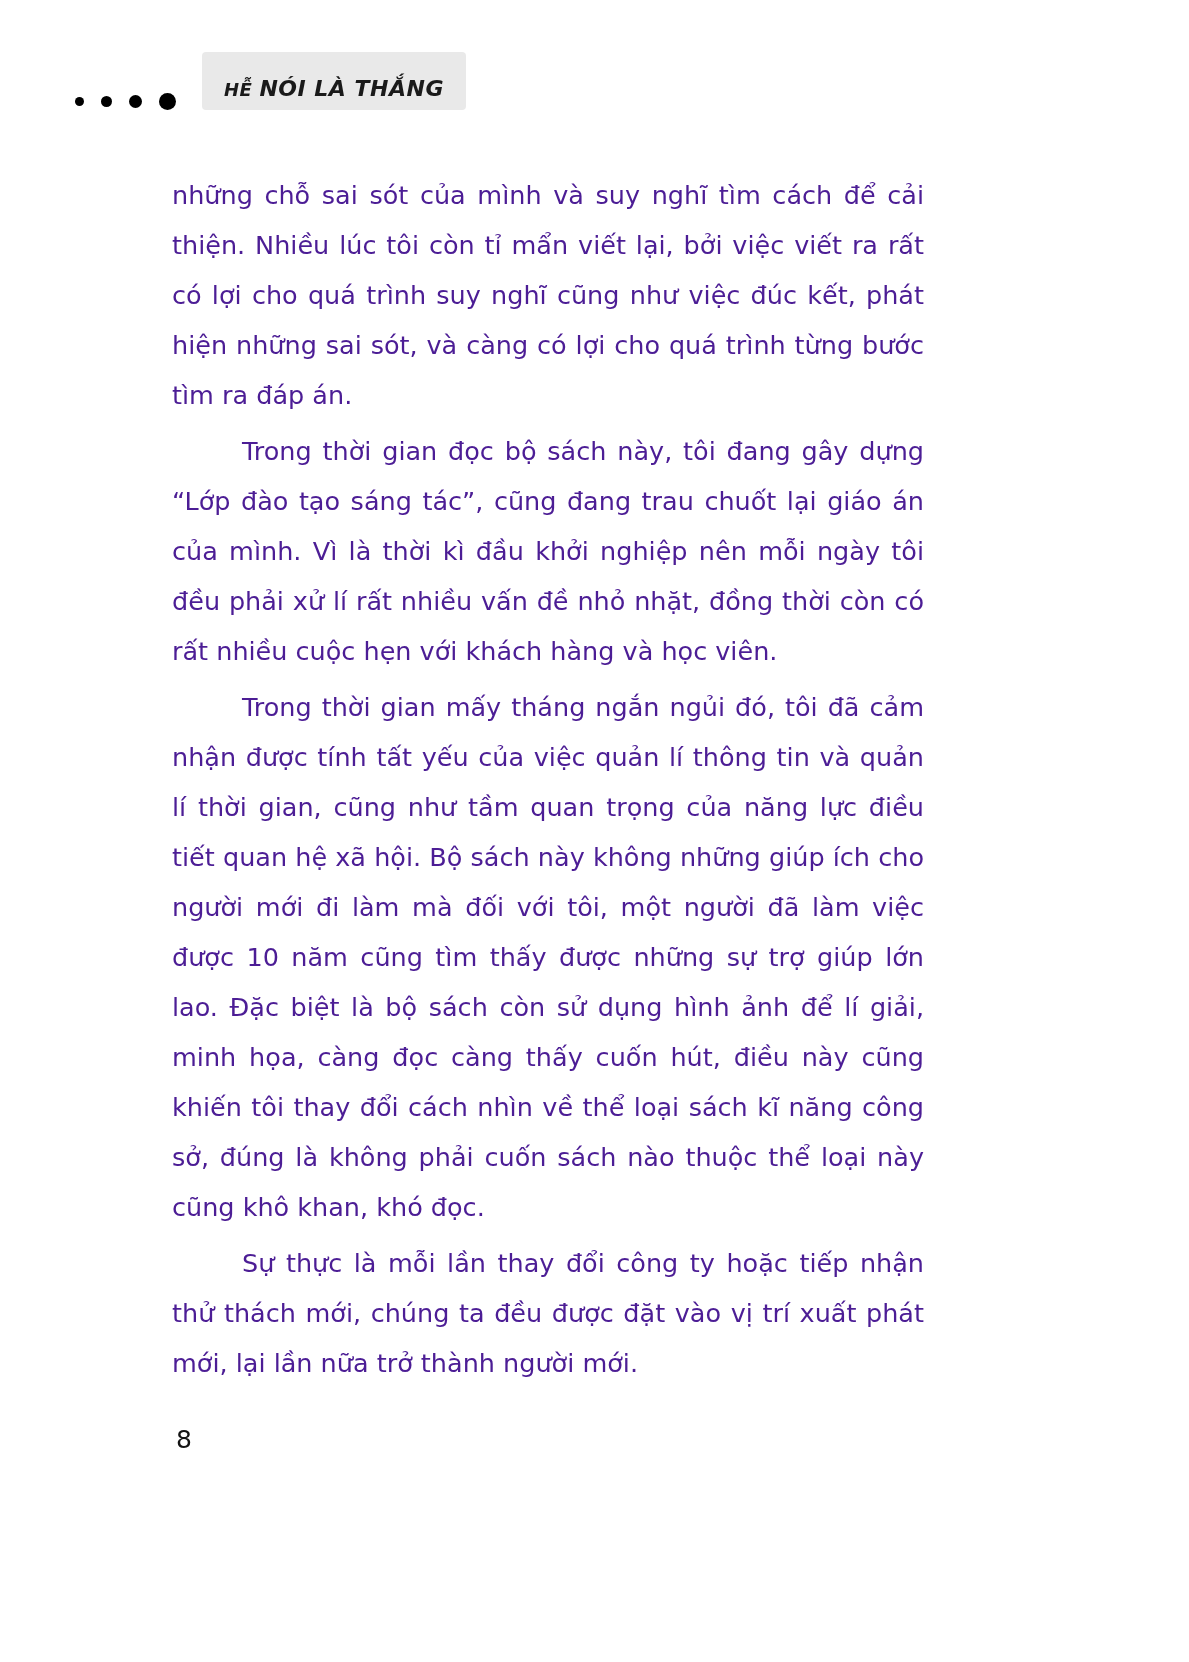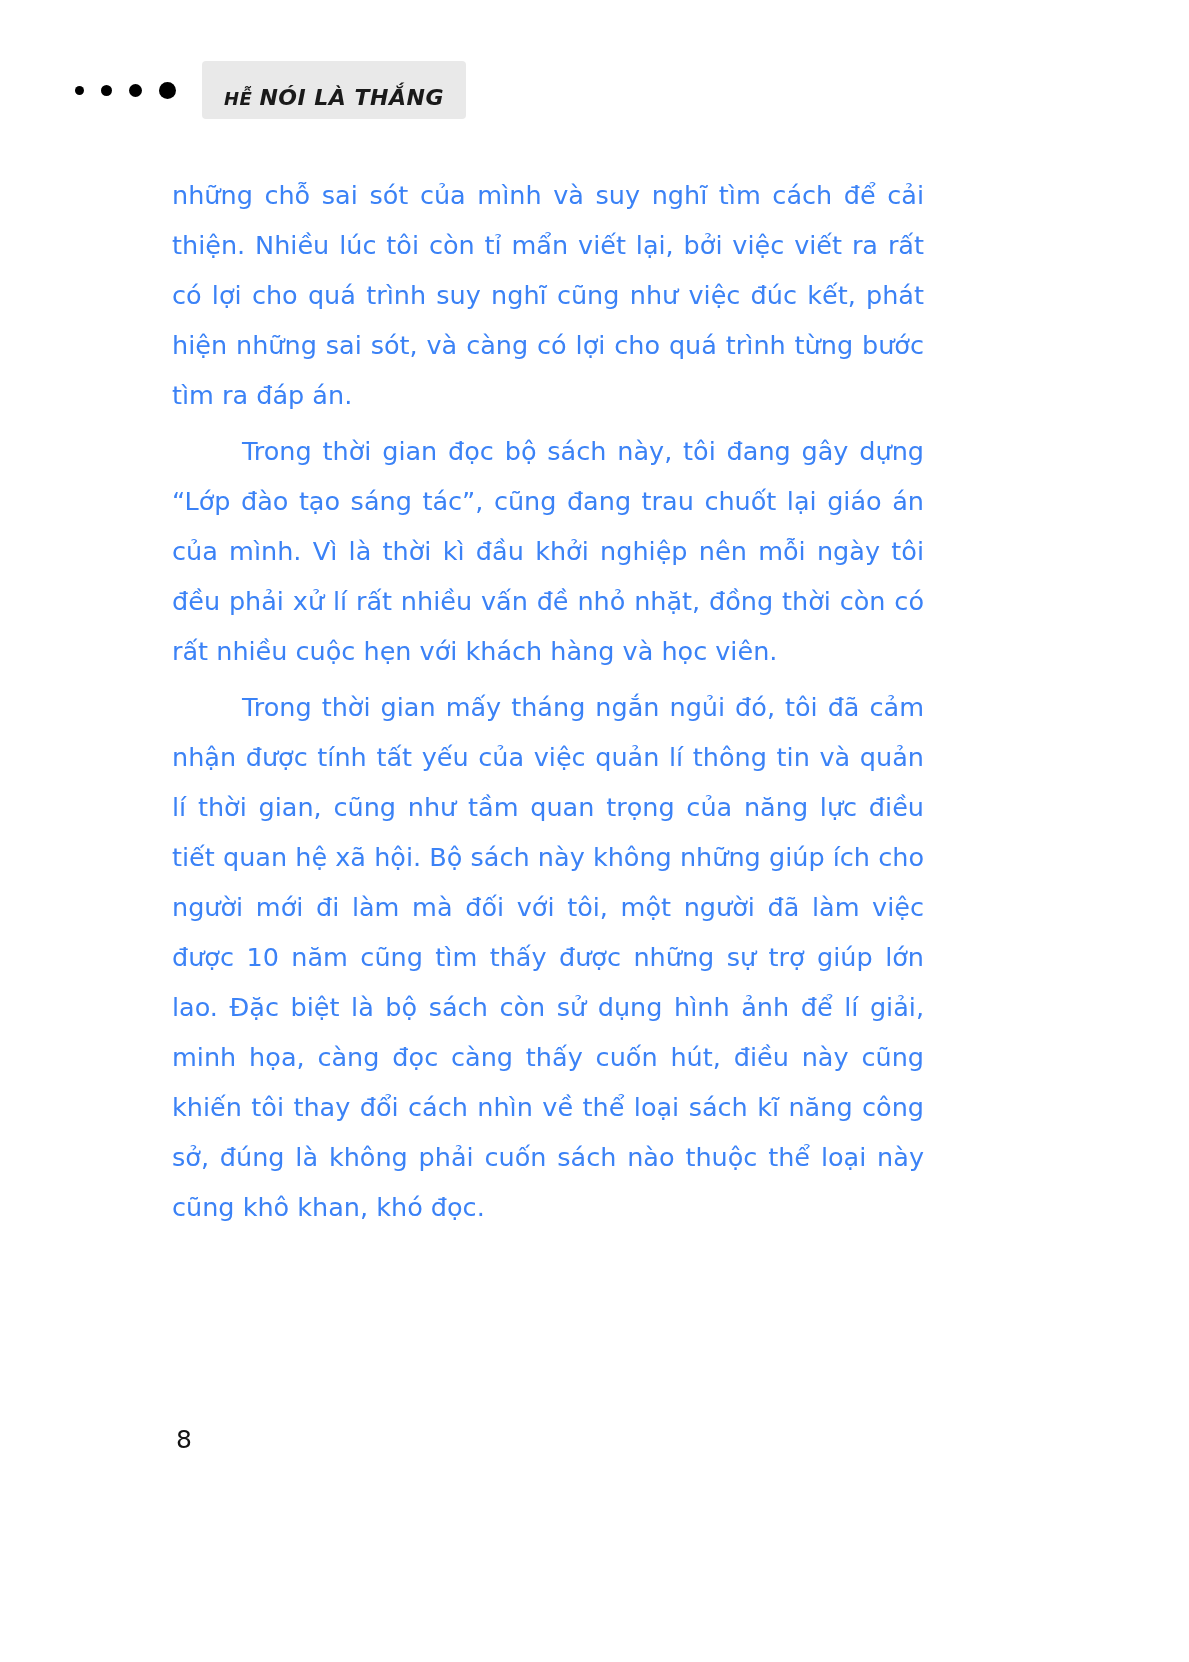--- a/index.html
+++ b/index.html
@@ -21,21 +21,21 @@
     inset: 0;
     background: #ffffff;
   }
 
   
   .header {
     position: absolute;
     top: 70px;
     left: 75px;
     display: flex;
-    align-items: center;
+    align-items: flex-end;
     height: 40px;
   }
   .dots {
     display: flex;
     align-items: center;
     gap: 17px;
     margin-right: 26px;
   }
   .dot {
     border-radius: 50%;
@@ -73,21 +73,21 @@
     top: 170px;
     left: 172px;
     width: 752px;
   }
   .para {
     margin: 0 0 6px 0;
     font-size: 25.5px;
     line-height: 50px;
     text-align: justify;
     text-justify: inter-word;
-    color: #3b82f6;
+    color: #4c1d95;
     font-weight: 400;
   }
   .para.indent {
     text-indent: 70px;
   }
 
   
   .folio {
     position: absolute;
     left: 176px;
@@ -111,17 +111,18 @@
     <div class="running-head">
       <span class="rh-small">HỄ</span>
       <span class="rh-big">NÓI LÀ THẮNG</span>
     </div>
   </div>
 
   <div class="content">
     <p class="para">những chỗ sai sót của mình và suy nghĩ tìm cách để cải thiện. Nhiều lúc tôi còn tỉ mẩn viết lại, bởi việc viết ra rất có lợi cho quá trình suy nghĩ cũng như việc đúc kết, phát hiện những sai sót, và càng có lợi cho quá trình từng bước tìm ra đáp án.</p>
     <p class="para indent">Trong thời gian đọc bộ sách này, tôi đang gây dựng “Lớp đào tạo sáng tác”, cũng đang trau chuốt lại giáo án của mình. Vì là thời kì đầu khởi nghiệp nên mỗi ngày tôi đều phải xử lí rất nhiều vấn đề nhỏ nhặt, đồng thời còn có rất nhiều cuộc hẹn với khách hàng và học viên.</p>
     <p class="para indent">Trong thời gian mấy tháng ngắn ngủi đó, tôi đã cảm nhận được tính tất yếu của việc quản lí thông tin và quản lí thời gian, cũng như tầm quan trọng của năng lực điều tiết quan hệ xã hội. Bộ sách này không những giúp ích cho người mới đi làm mà đối với tôi, một người đã làm việc được 10 năm cũng tìm thấy được những sự trợ giúp lớn lao. Đặc biệt là bộ sách còn sử dụng hình ảnh để lí giải, minh họa, càng đọc càng thấy cuốn hút, điều này cũng khiến tôi thay đổi cách nhìn về thể loại sách kĩ năng công sở, đúng là không phải cuốn sách nào thuộc thể loại này cũng khô khan, khó đọc.</p>
+    <p class="para indent">Sự thực là mỗi lần thay đổi công ty hoặc tiếp nhận thử thách mới, chúng ta đều được đặt vào vị trí xuất phát mới, lại lần nữa trở thành người mới.</p>
   </div>
 
   <div class="folio">8</div>
 
 </div>
 
 </body></html>

